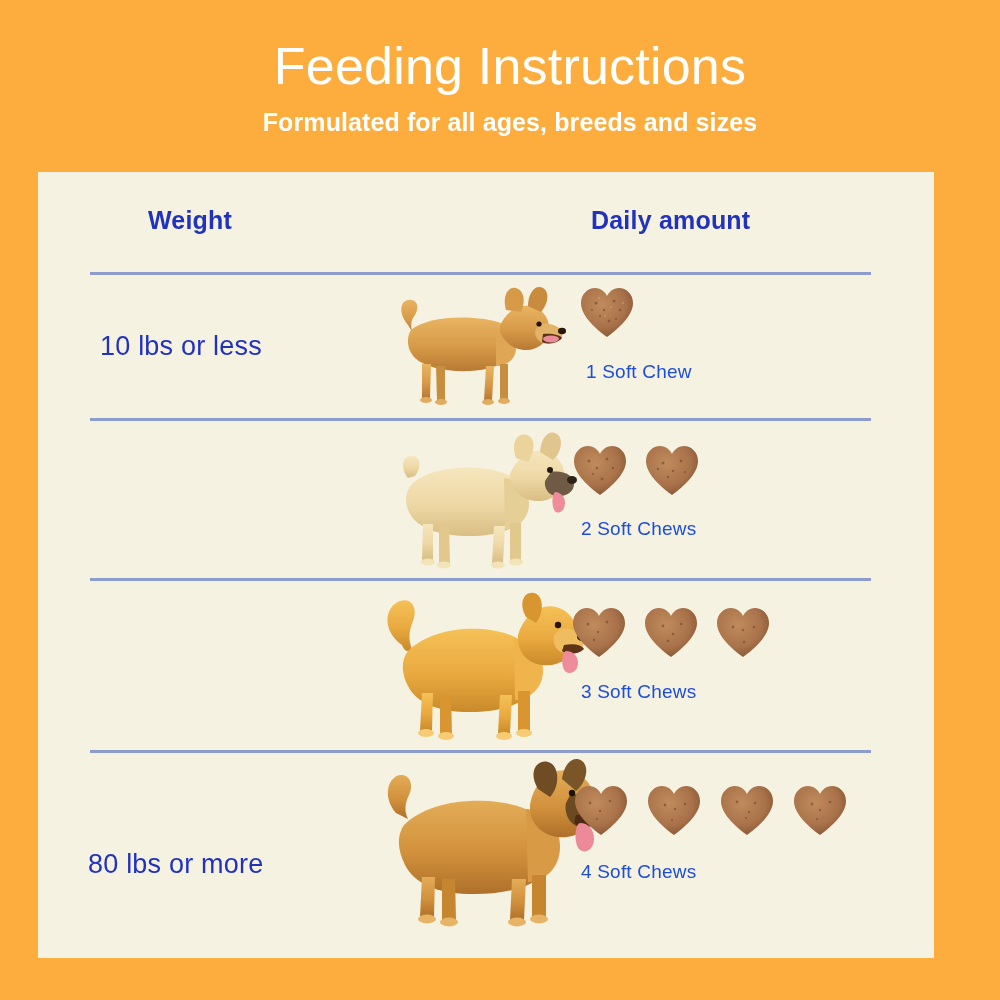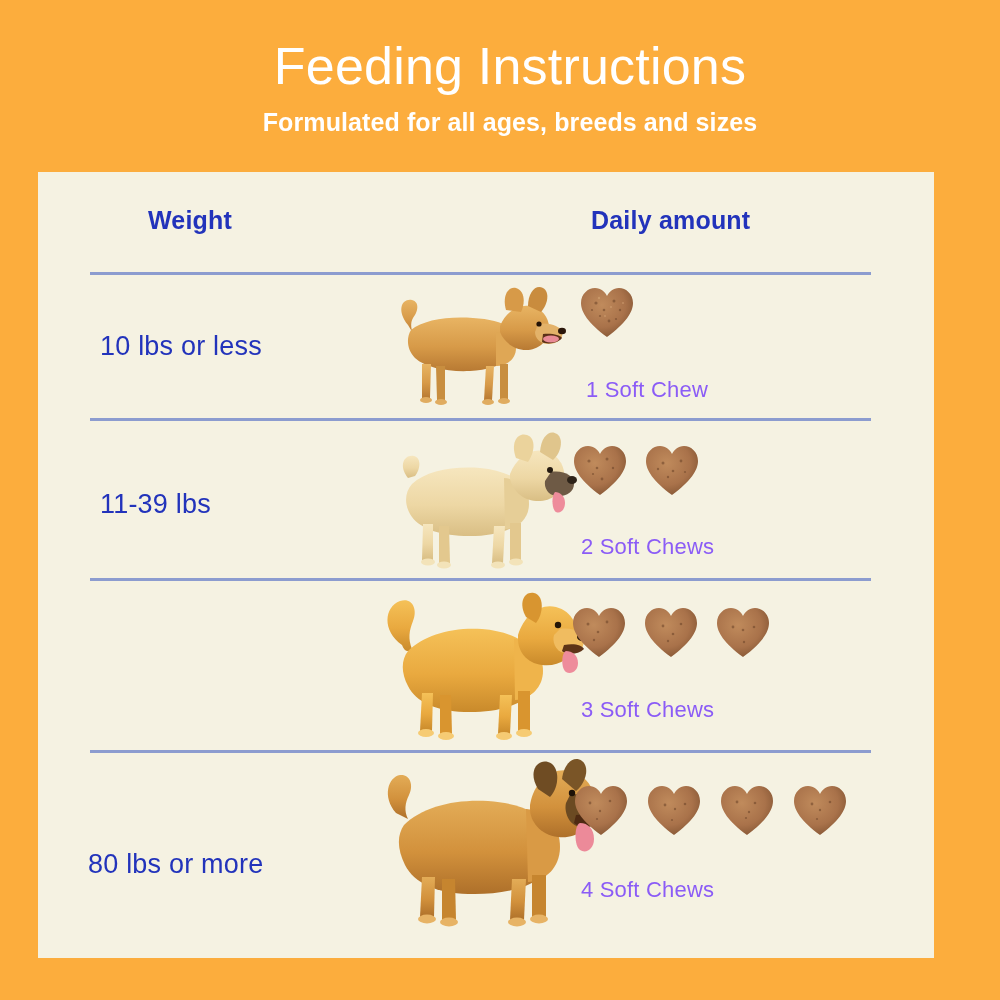--- a/index.html
+++ b/index.html
@@ -125,26 +125,25 @@
   }
   .row-1 .chew-group { left: 540px; top: 8px;  gap: 14px; }
   .row-2 .chew-group { left: 533px; top: 20px; gap: 14px; }
   .row-3 .chew-group { left: 532px; top: 22px; gap: 14px; }
   .row-4 .chew-group { left: 534px; top: 28px; gap: 15px; }
 
   .chew { width: 58px; height: 58px; display: block; }
 
   .amount-label {
     position: absolute;
-    font-size: 22px;
+    font-size: 19px;
     font-weight: 500;
-    color: #8b5cf6;
+    color: #1d4ed8;
     letter-spacing: 0.2px;
     white-space: nowrap;
-    margin-top: 16px;
   }
   .row-1 .amount-label { left: 548px; top: 86px; }
   .row-2 .amount-label { left: 543px; top: 97px; }
   .row-3 .amount-label { left: 543px; top: 100px; }
   .row-4 .amount-label { left: 543px; top: 108px; }
 </style>
 </head>
 <body>
 
 <div class="header">
@@ -236,21 +235,20 @@
         </g>
       </svg>
     </div>
 
     <div class="amount-label">1 Soft Chew</div>
   </div>
 
   <div class="divider" style="top:246px;"></div>
 
   <div class="row row-2">
-    <div class="weight-label">11-39 lbs</div>
 
     <div class="dog-wrap">
       <svg class="dog-svg" viewBox="0 0 205 148" width="205" height="148" aria-hidden="true">
         <defs>
           <linearGradient id="g2" x1="0" y1="0" x2="0" y2="1">
             <stop offset="0%" stop-color="#F6E6BE"></stop>
             <stop offset="55%" stop-color="#EDD7A4"></stop>
             <stop offset="100%" stop-color="#D9BE84"></stop>
           </linearGradient>
         </defs>

